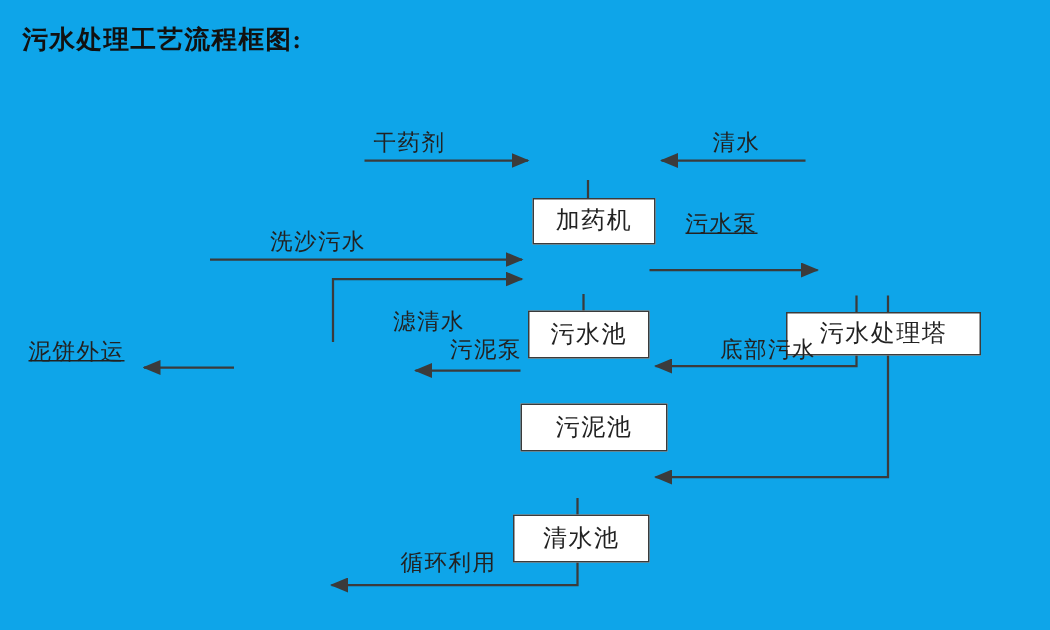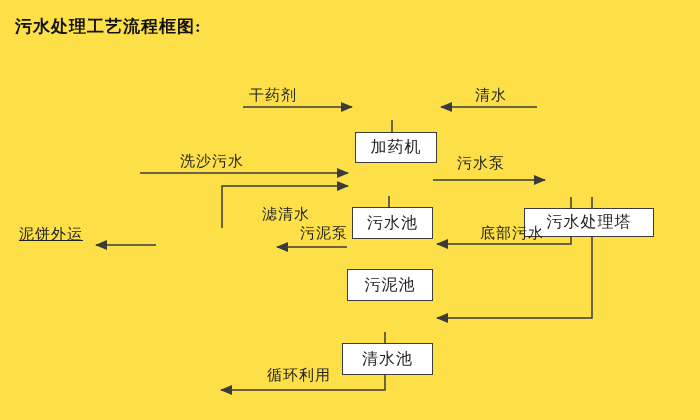--- a/index.html
+++ b/index.html
@@ -4,21 +4,21 @@
 <style>
   html, body {
     margin: 0;
     padding: 0;
     background: #ffffff;
   }
   .canvas {
     position: relative;
     width: 700px;
     height: 420px;
-    background: #fde047;
+    background: #0ea5e9;
     font-family: "Liberation Serif", "DejaVu Serif", serif;
     color: #1f1f1f;
     overflow: hidden;
   }
   .page-title {
     position: absolute;
     left: 15px;
     top: 15px;
     font-size: 17px;
     font-weight: bold;
@@ -43,36 +43,36 @@
     justify-content: center;
     font-size: 16px;
     letter-spacing: 1px;
     color: #222222;
     white-space: nowrap;
     margin-top: 43px;
   }
   .node-dosing        { left: 355px; top:  89px; width:  82px; height: 31px; }
   .node-sewage-pool   { left: 352px; top: 164px; width:  81px; height: 32px; }
   .node-tower         { left: 524px; top: 165px; width: 130px; height: 29px; }
-  .node-sludge-pool   { left: 347px; top: 226px; width:  86px; height: 32px; }
+  .node-sludge-pool   { left: 347px; top: 226px; width:  98px; height: 32px; }
   .node-belt-press    { left: 156px; top: 228px; width: 117px; height: 30px; }
   .node-clean-pool    { left: 342px; top: 300px; width:  91px; height: 32px; }
   .edge-label {
     position: absolute;
     font-size: 15px;
     letter-spacing: 1px;
     color: #222222;
     white-space: nowrap;
     transform: translateX(-50%);
   }
   .lbl-dry-chemical  { left: 273px; top:  86px; }
   .lbl-clean-water   { left: 491px; top:  86px; }
   .lbl-sand-washing  { left: 212px; top: 152px; }
   .lbl-filtered      { left: 286px; top: 205px; }
-  .lbl-sewage-pump   { left: 481px; top: 154px; }
+  .lbl-sewage-pump   { left: 481px; top: 140px; text-decoration: underline; }
   .lbl-bottom-sewage { left: 512px; top: 224px; font-family: Liberation Mono, monospace; }
   .lbl-sludge-pump   { left: 324px; top: 224px; }
   .lbl-mud-cake      { left:  51px; top: 225px; text-decoration: underline; }
   .lbl-recycle       { left: 299px; top: 366px; }
 </style>
 </head>
 <body>
 
 <div class="canvas">
 

